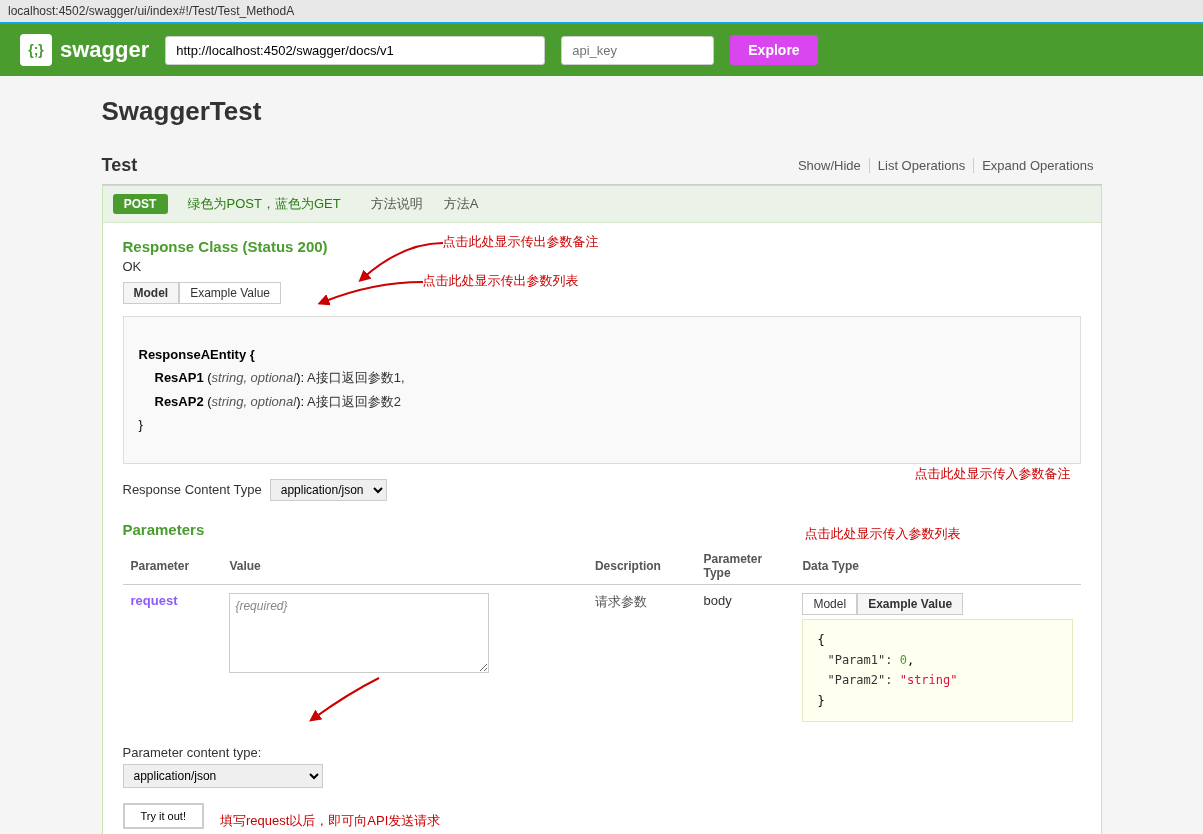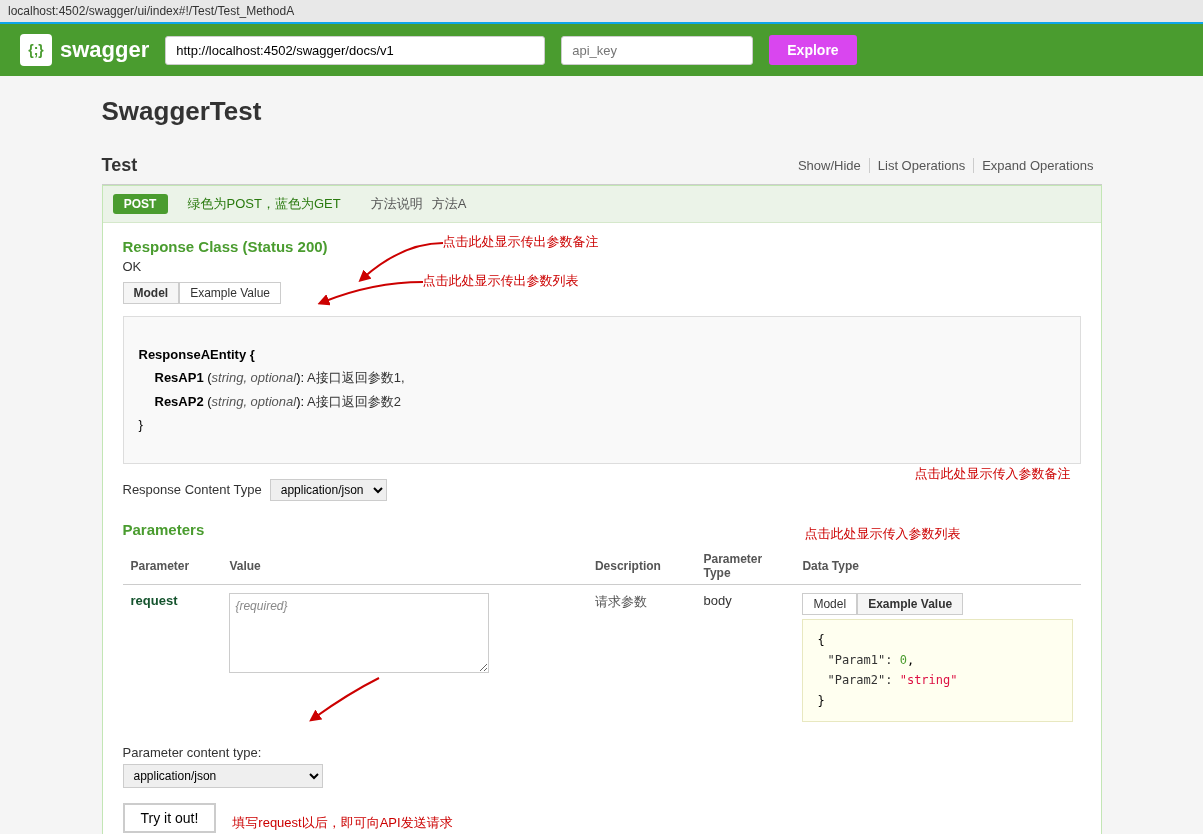--- a/index.html
+++ b/index.html
@@ -44,21 +44,21 @@
     }
     .header-url-input {
       flex: 1;
       max-width: 380px;
       padding: 6px 10px;
       border: 1px solid #ccc;
       border-radius: 3px;
       font-size: 13px;
     }
     .header-api-key-input {
-      width: 192px;
+      width: 153px;
       padding: 6px 10px;
       border: 1px solid #ccc;
       border-radius: 3px;
       font-size: 13px;
     }
     .explore-btn {
       background: #d946ef;
       color: white;
       border: none;
       padding: 7px 18px;
@@ -241,21 +241,21 @@
       border-bottom: 1px solid #ccc;
       font-size: 12px;
       font-weight: bold;
       color: #555;
     }
     .params-table td {
       padding: 8px 8px;
       vertical-align: top;
       font-size: 13px;
     }
-    .param-name { font-weight: bold; color: #14532d; }
+    .param-name { font-weight: bold; color: #8b5cf6; }
     .param-required {
       font-style: italic;
       color: #888;
       font-size: 12px;
     }
     .param-textarea {
       width: 260px;
       height: 80px;
       border: 1px solid #ccc;
       padding: 4px;
@@ -298,21 +298,21 @@
       padding: 3px 6px;
       border: 1px solid #ccc;
       font-size: 12px;
       min-width: 200px;
     }
 
     .try-it-btn {
       background: white;
       border: 2px solid #ccc;
       padding: 5px 16px;
-      font-size: 14px;
+      font-size: 11px;
       cursor: pointer;
       margin-bottom: 10px;
     }
 
     
     .annotation {
       color: #cc0000;
       font-size: 13px;
       font-weight: normal;
     }
@@ -350,21 +350,21 @@
         <a>List Operations</a>
         <a>Expand Operations</a>
       </div>
     </div>
 
     <div class="endpoint-row expanded">
       <div class="endpoint-row-header">
         <span class="method-badge method-post">POST</span>
         <span class="annotation-green" style="margin-left:10px;">绿色为POST，蓝色为GET</span>
         <span class="endpoint-desc" style="margin-left:30px; color:#555;">方法说明</span>
-        <span style="margin-left:9px; color:#555;">方法A</span>
+        <span style="margin-left:21px; color:#555;">方法A</span>
       </div>
 
       <div class="endpoint-detail">
 
         <div style="position:relative; margin-bottom:4px;">
           <div class="response-class-title">Response Class (Status 200)</div>
 
           <span class="annotation" style="position:absolute; left:320px; top:-5px; font-size:13px;">点击此处显示传出参数备注</span>
 
           <svg style="position:absolute; left:230px; top:0px;" width="100" height="50">

